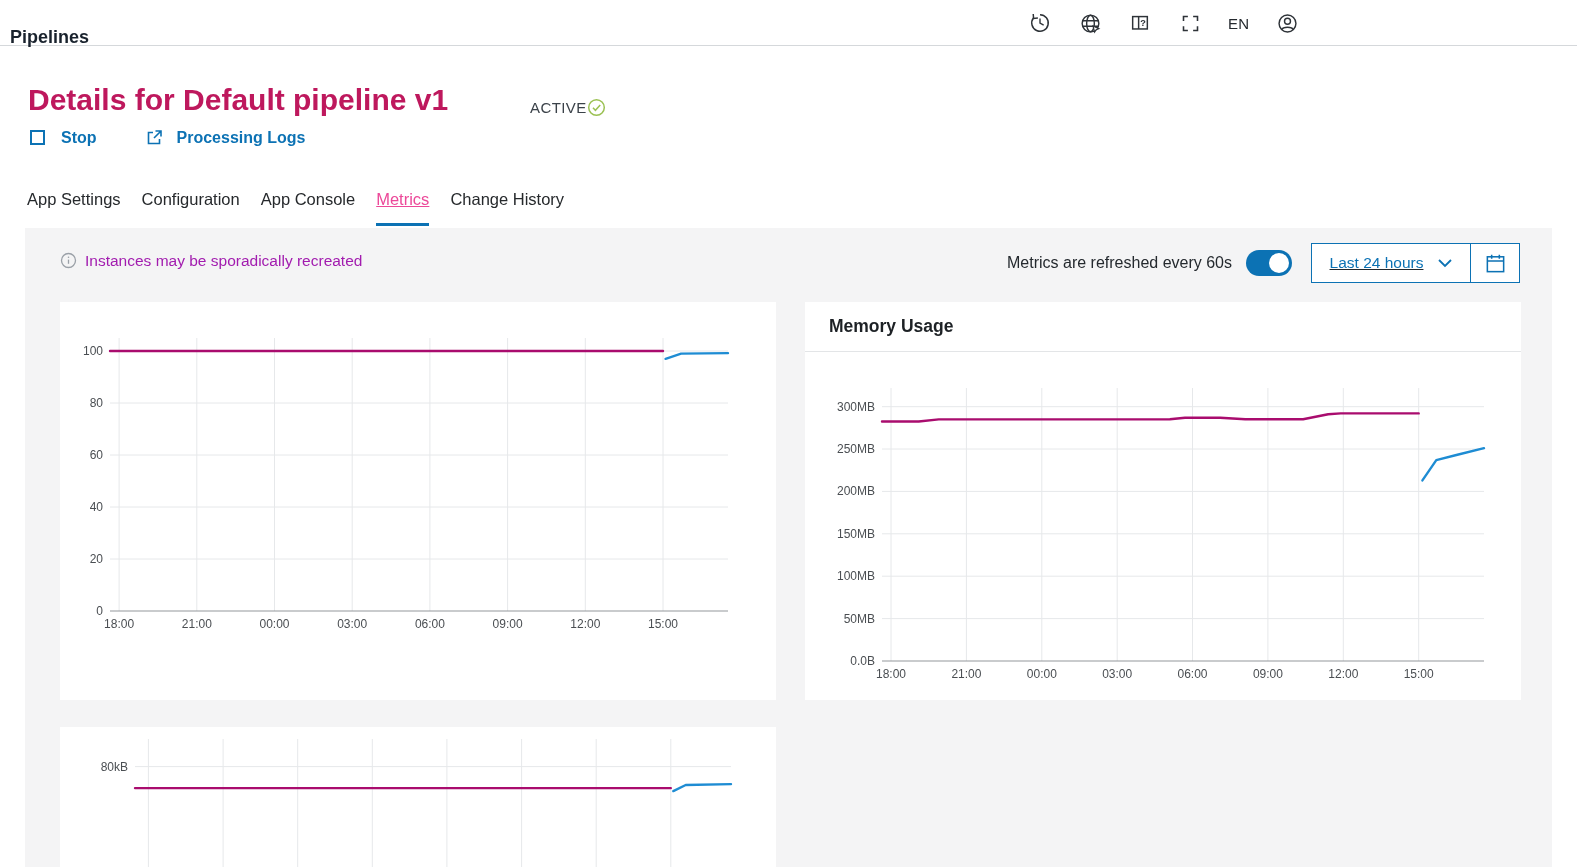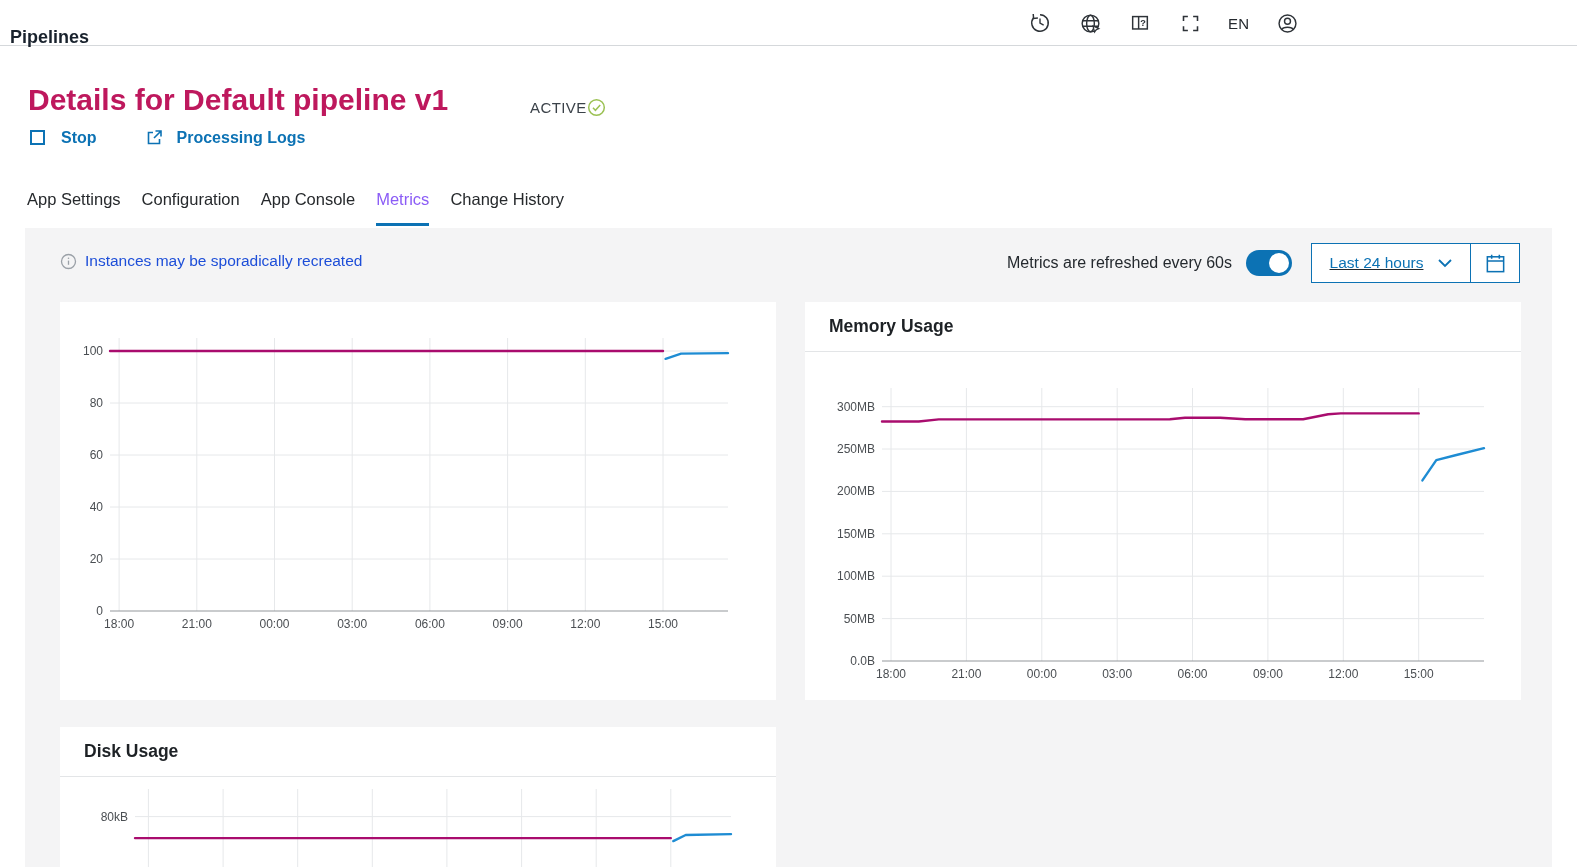--- a/index.html
+++ b/index.html
@@ -19,25 +19,25 @@
   .status { position:absolute; left:530px; top:98px; display:flex; align-items:center; }
   .status-label { font-size:15px; color:#3b4249; letter-spacing:.4px; }
   .actions { position:absolute; left:30px; top:128px; display:flex; align-items:center; }
   .stop-box { width:15px; height:15px; border:2px solid #0c72b4; margin-right:16px; cursor:pointer; }
   .link { color:#0c72b4; font-size:16px; cursor:pointer;font-weight:bold; }
   .ext-icon { margin-left:48px; margin-right:13px; display:flex; color:#0c72b4; cursor:pointer; }
 
   
   .tabs { position:absolute; left:27px; top:188px; display:flex; gap:21px; }
   .tab { font-size:16.5px; color:#26292c; padding:2px 0 14px 0; cursor:pointer; border-bottom:3px solid transparent; }
-  .tab.active { color:#8b5cf6; border-bottom-color:#0c72b4; }
+  .tab.active { color:#ec4899; border-bottom-color:#0c72b4;text-decoration:underline; }
 
   
   .panel { position:absolute; left:25px; top:228px; width:1527px; height:639px; background:#f4f4f5; }
-  .info-row { position:absolute; left:35px; top:24px; display:flex; align-items:flex-end; gap:8px; color:#1d4ed8; font-size:15.5px; }
+  .info-row { position:absolute; left:35px; top:24px; display:flex; align-items:flex-start; gap:8px; color:#a21caf; font-size:15.5px; }
   .toolbar { position:absolute; top:15px; right:32px; height:40px; display:flex; align-items:center; }
   .refresh-label { font-size:16px; color:#24292e; margin-right:14px; }
   .toggle { width:46px; height:26px; border-radius:13px; background:#0c72b4; position:relative; cursor:pointer; }
   .toggle .knob { position:absolute; top:3px; left:23px; width:20px; height:20px; border-radius:50%; background:#fff; }
   .range-group { display:flex; height:40px; margin-left:19px; border:1px solid #0c72b4; background:#fff;text-decoration:underline; }
   .range-btn { width:158px; display:flex; align-items:center; justify-content:center; gap:15px;
     color:#0c72b4; font-size:15.5px; cursor:pointer; }
   .cal-btn { width:49px; border-left:1px solid #0c72b4; display:flex; align-items:center; justify-content:center;
     color:#0c72b4; cursor:pointer; }
 
@@ -233,23 +233,20 @@
           <line x1="77" y1="54.7" x2="679" y2="54.7" stroke="#e6e8ea"></line>
           <text x="70" y="58.7" text-anchor="end">300MB</text>
           <line x1="77" y1="309" x2="679" y2="309" stroke="#93979b"></line>
           <polyline points="77.0,69.5 113.7,69.5 133.8,67.4 352.4,67.4 364.9,67.2 380.0,65.7 415.2,65.7 440.3,67.2 498.1,67.2 523.2,62.3 535.8,61.4 613.7,61.4" fill="none" stroke="#a90c6e" stroke-width="2.4" stroke-linejoin="round" stroke-linecap="round"></polyline>
           <polyline points="617.4,128.4 631.3,108.1 651.4,103.0 679.0,96.2" fill="none" stroke="#1e8cd3" stroke-width="2.4" stroke-linejoin="round" stroke-linecap="round"></polyline>
         </svg>
       </div>
   </div>
 
   <div class="card card-disk">
-    <div class="card-head">
-      <span class="card-title">Disk Usage</span>
-    </div>
     <div class="chart">
         <svg class="chart" width="716" height="318" viewBox="0 0 716 318">
           <line x1="88.4" y1="12" x2="88.4" y2="285" stroke="#e6e8ea"></line>
           <line x1="163.1" y1="12" x2="163.1" y2="285" stroke="#e6e8ea"></line>
           <line x1="237.7" y1="12" x2="237.7" y2="285" stroke="#e6e8ea"></line>
           <line x1="312.3" y1="12" x2="312.3" y2="285" stroke="#e6e8ea"></line>
           <line x1="386.9" y1="12" x2="386.9" y2="285" stroke="#e6e8ea"></line>
           <line x1="461.6" y1="12" x2="461.6" y2="285" stroke="#e6e8ea"></line>
           <line x1="536.2" y1="12" x2="536.2" y2="285" stroke="#e6e8ea"></line>
           <line x1="610.8" y1="12" x2="610.8" y2="285" stroke="#e6e8ea"></line>

